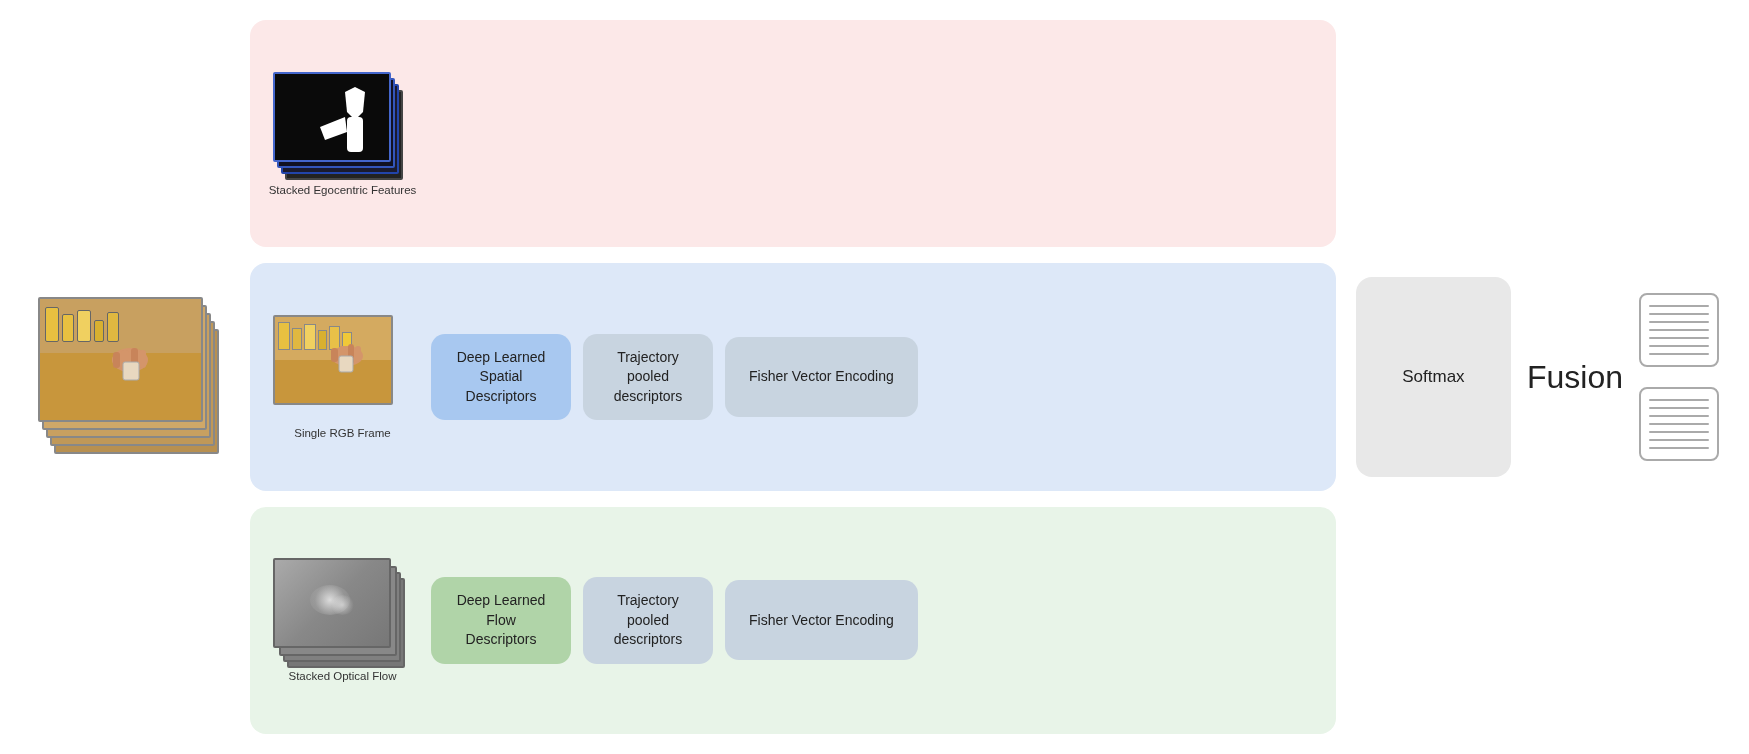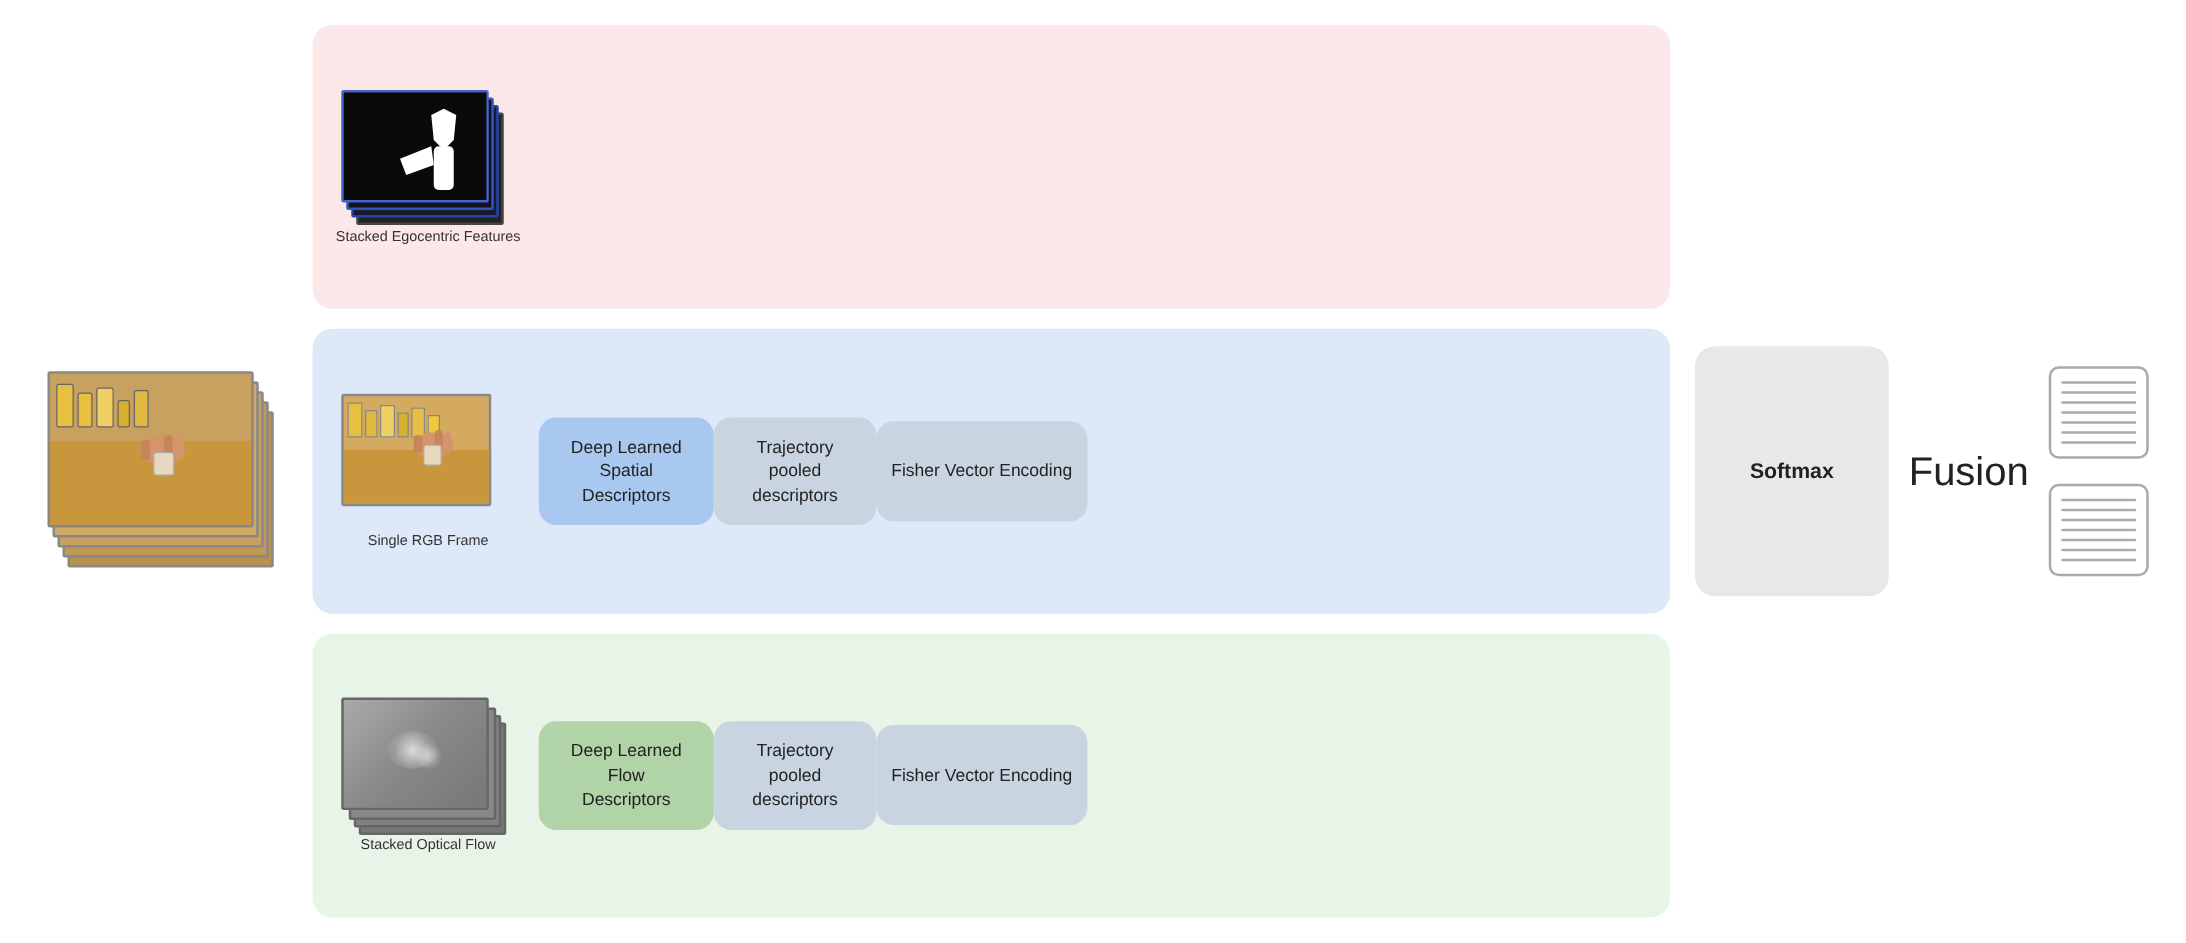--- a/index.html
+++ b/index.html
@@ -77,20 +77,21 @@
     .mini-ego-frame:nth-child(1) { top: 18px; left: 12px; width: 118px; height: 90px; background: #222; }
     .mini-ego-frame:nth-child(2) { top: 12px; left: 8px; width: 118px; height: 90px; background: #1a1a2e; border-color: #2244aa; }
     .mini-ego-frame:nth-child(3) { top: 6px; left: 4px; width: 118px; height: 90px; background: #111122; border-color: #3355bb; }
     .mini-ego-frame:nth-child(4) { top: 0px; left: 0px; width: 118px; height: 90px; background: #0a0a0a; border-color: #4466cc; overflow: hidden; }
 
     
     .panel-boxes {
       display: flex;
       flex-direction: row;
       align-items: center;
+      gap: 12px;
       flex: 1;
     }
 
     .convnet-box {
       flex: 1;
       background: #e0d4f0;
       border-radius: 20px;
       padding: 20px 30px;
       text-align: center;
       font-size: 26px;
@@ -128,21 +129,21 @@
       min-height: 80px;
       display: flex;
       align-items: center;
       justify-content: center;
       line-height: 1.4;
     }
 
     .fisher-box {
       background: #c8d4e0;
       border-radius: 14px;
-      padding: 14px 12px;
+      padding: 14px 24px;
       text-align: center;
       font-size: 14px;
       color: #222;
       min-width: 130px;
       min-height: 80px;
       display: flex;
       align-items: center;
       justify-content: center;
       line-height: 1.4;
     }
@@ -180,21 +181,21 @@
       justify-content: center;
       height: 100%;
     }
 
     .classifier-box {
       background: #e8e8e8;
       border-radius: 16px;
       padding: 16px 22px;
       text-align: center;
       font-size: 17px;
-      font-weight: bold;
+      font-weight: normal;
       color: #222;
       min-width: 150px;
       display: flex;
       align-items: center;
       justify-content: center;
       line-height: 1.4;
     }
 
     .softmax-box {
       flex: 1;

